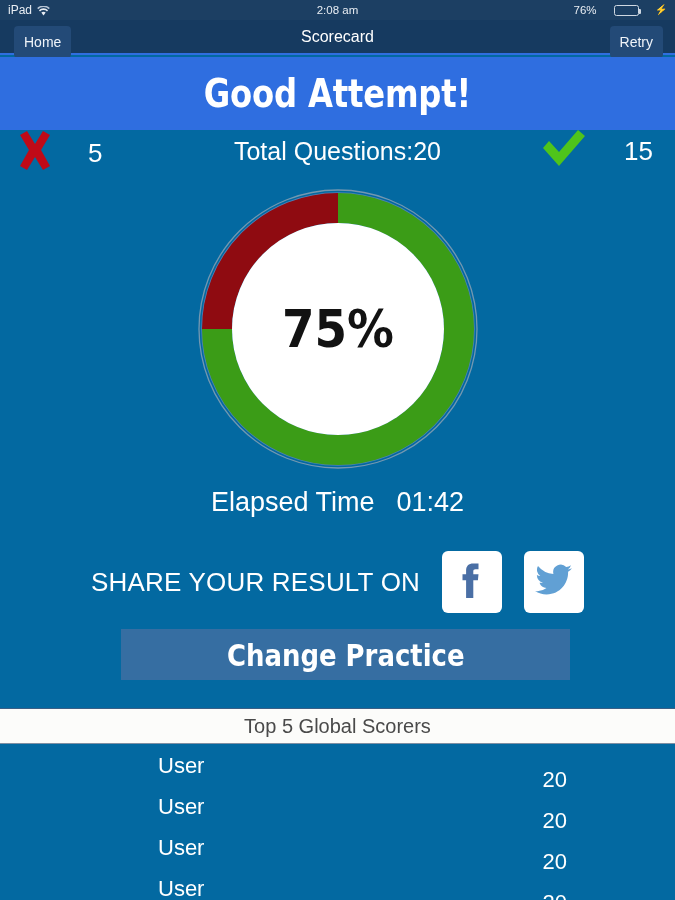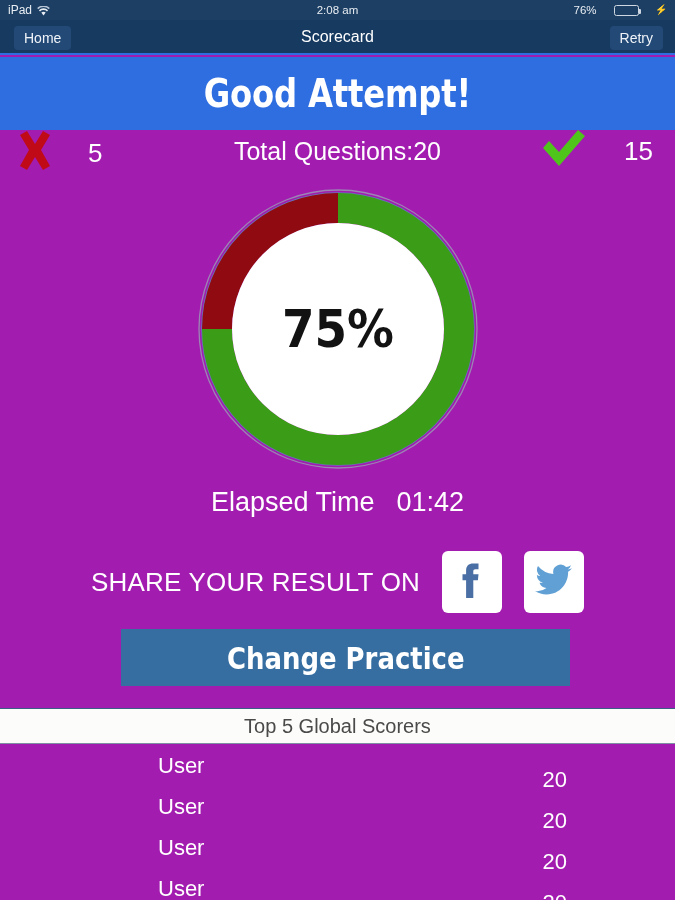--- a/index.html
+++ b/index.html
@@ -2,21 +2,21 @@
 <html><head>
 <meta charset="utf-8">
 <style>
   * { margin:0; padding:0; box-sizing:border-box; }
   html, body {
     width:675px; height:900px;
     background:#033663;
     font-family:"Liberation Sans", sans-serif;
     overflow:hidden;
   }
-  #app { position:relative; width:675px; height:900px; background:#a21caf; }
+  #app { position:relative; width:675px; height:900px; background:#0369a1; }
 
   
   .statusbar{
     position:absolute; top:0; left:0; width:675px; height:20px;
     background:#1c3f63; color:#e8edf3;
     display:flex; align-items:center; font-size:12px;
   }
   .sb-left{ position:absolute; left:8px; display:flex; align-items:center; gap:5px; }
   .sb-center{ position:absolute; left:0; width:675px; text-align:center; font-size:11.5px; }
   .sb-right{ position:absolute; right:7px; display:flex; align-items:center; gap:17px; font-size:11.5px;}
@@ -39,21 +39,21 @@
   }
   .nav-title{
     position:absolute; left:0; width:675px; top:8px; text-align:center;
     color:#ffffff; font-size:16px;
   }
   .nav-btn{
     position:absolute; top:6px; height:24px;
     background:#234a77; border-radius:4px;
     color:#f0f4f9; font-size:14px;
     display:flex; align-items:center; justify-content:center;
-    padding:8px 10px; cursor:pointer;
+    padding:16px 10px; cursor:pointer;
   }
   .nav-btn.left{ left:14px; }
   .nav-btn.right{ right:12px; }
 
   
   .banner{
     position:absolute; top:57px; left:0; width:675px; height:73px;
     background:#2f6ee0; display:flex; align-items:center; justify-content:center;
   }
   .banner span{
@@ -91,21 +91,21 @@
     display:flex; align-items:center; justify-content:center; gap:22px;
   }
   .share-label{ color:#ffffff; font-size:26px; letter-spacing:.2px; }
   .sq{
     width:60px; height:62px; background:#ffffff; border-radius:6px;
     display:flex; align-items:center; justify-content:center; cursor:pointer;
   }
 
   
   .cp-btn{
-    position:absolute; top:629px; left:121px; width:449px; height:57px;
+    position:absolute; top:629px; left:121px; width:449px; height:51px;
     background:#366ea2; display:flex; align-items:center; justify-content:center;
     cursor:pointer;
     text-align:right;
   }
   .cp-btn span{
     color:#ffffff; font-size:31px; font-weight:bold;
     font-family:"Liberation Sans Narrow","DejaVu Sans Condensed","Liberation Sans",sans-serif;
     transform:scaleX(.93);
   }
 

